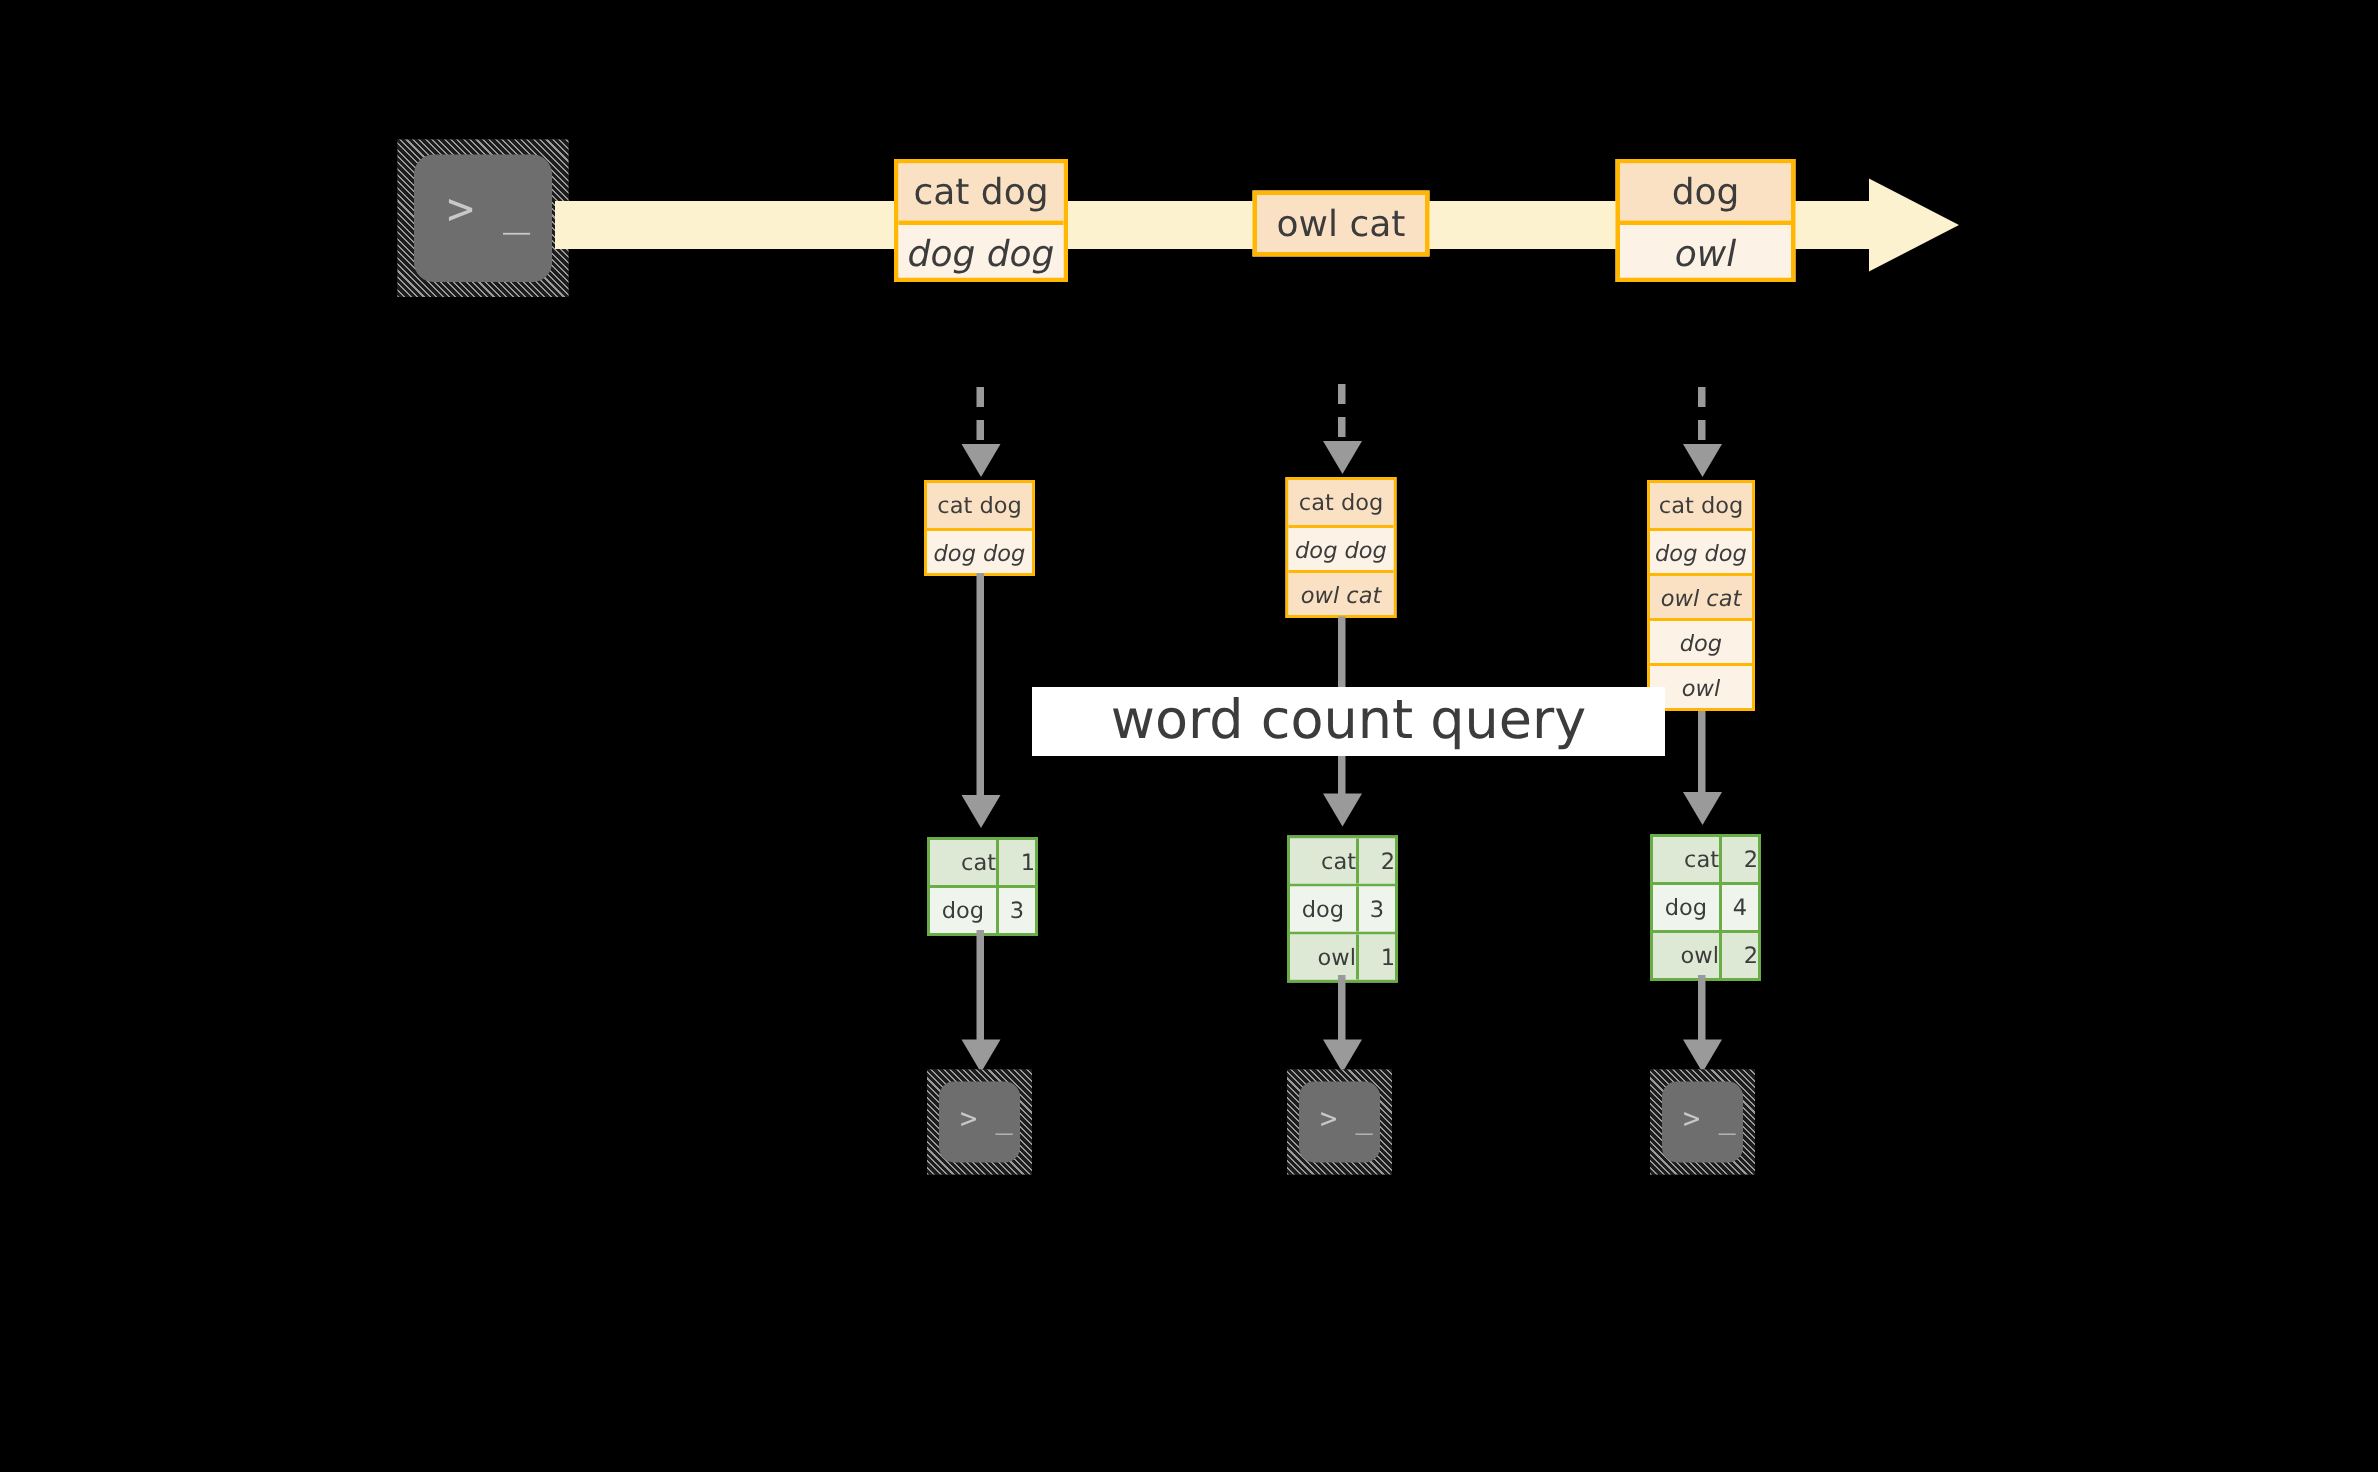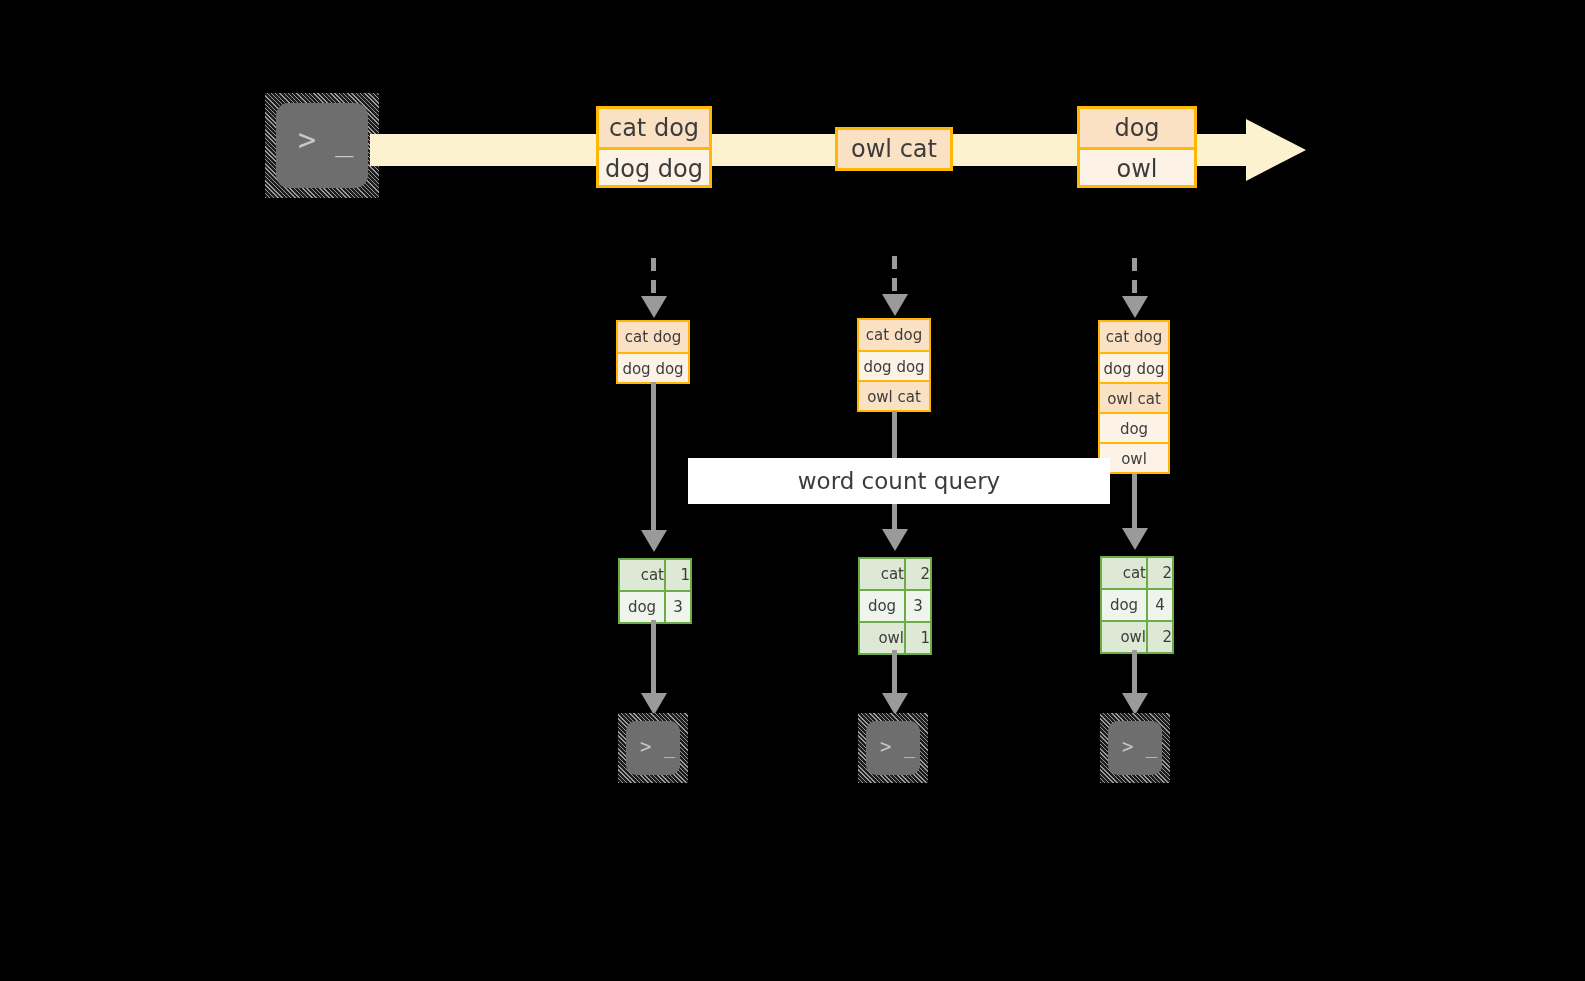--- a/index.html
+++ b/index.html
@@ -101,21 +101,21 @@
     background: #fdf0e1;
   }
   .rec-stack .cell {
     box-sizing: border-box;
     text-align: center;
     white-space: nowrap;
     overflow: hidden;
   }
   .rec-stack .cell.shade-a { background: #fbe1c4; }
   .rec-stack .cell.shade-b { background: #fdf2e6; }
-  .rec-stack .cell + .cell { border-top: 3px solid #ffb703; }
+  .rec-stack .cell + .cell { border-top: 3px solid #ffb703; font-style: italic; }
 
   .rec-stack.big .cell {
     height: 38px;
     line-height: 38px;
     font-size: 24px;
   }
 
   .rec-stack.top-1 { left: 596px; top: 106px; width: 116px; }
   .rec-stack.top-2 { left: 835px; top: 127px; width: 118px; }
   .rec-stack.top-3 { left: 1077px; top: 106px; width: 120px; }
@@ -190,21 +190,21 @@
 
   
   .query-label {
     position: absolute;
     left: 688px;
     top: 458px;
     width: 422px;
     height: 46px;
     background: #ffffff;
     color: #3c3c3c;
-    font-size: 23px;
+    font-size: 36px;
     line-height: 46px;
     text-align: center;
     white-space: nowrap;
   }
 </style>
 </head>
 <body>
 
 <div id="stage">
 

